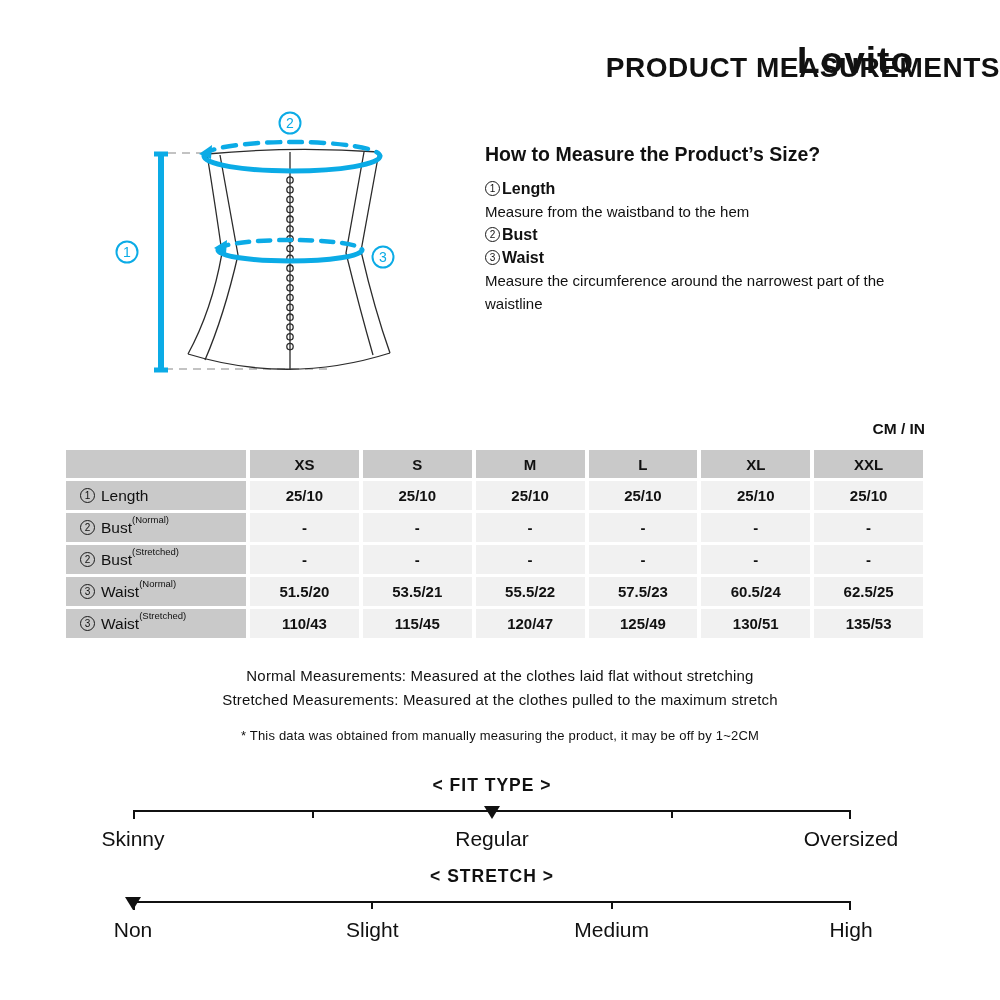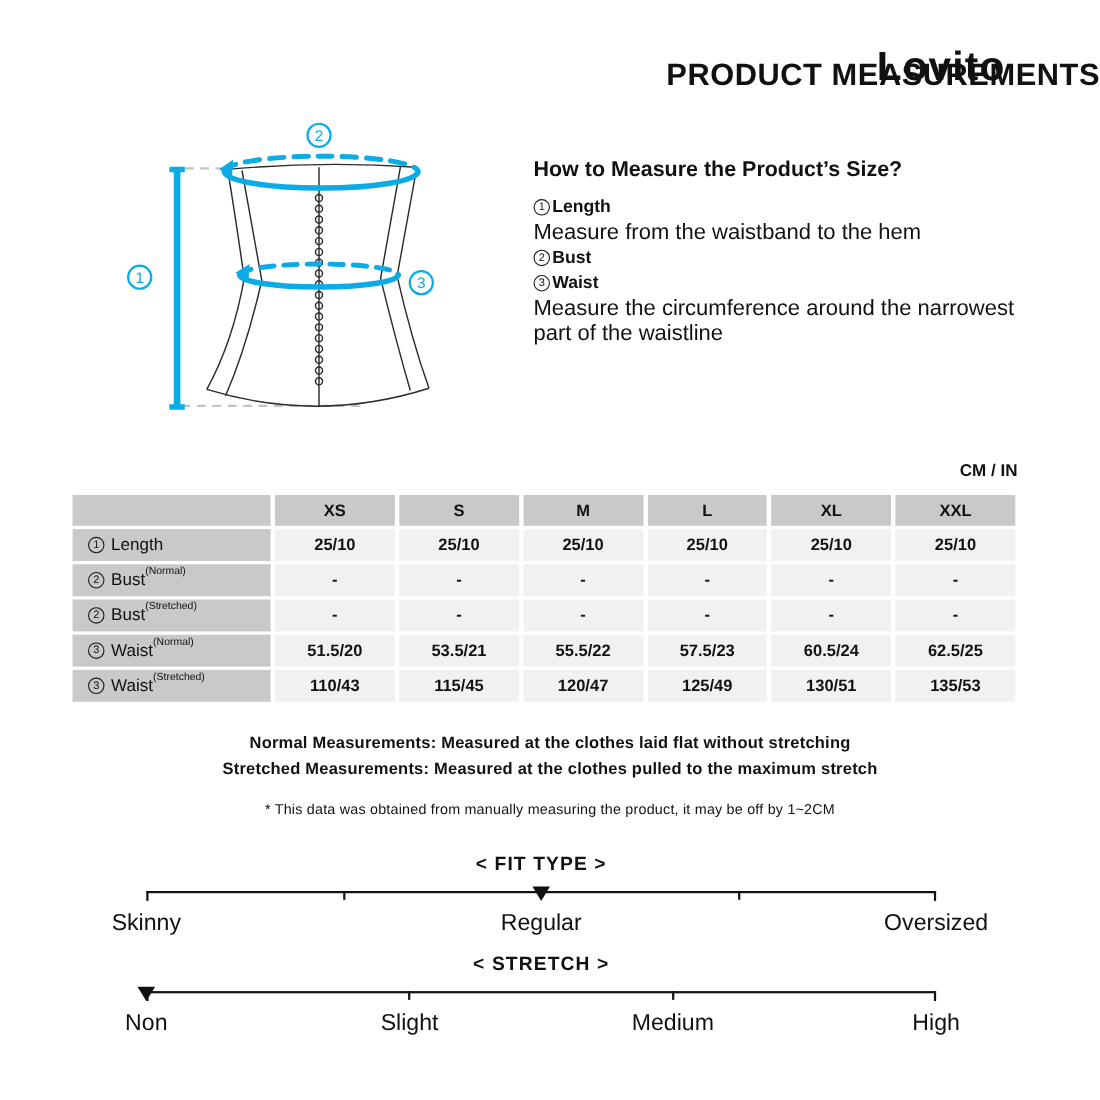--- a/index.html
+++ b/index.html
@@ -18,21 +18,21 @@
   .brand {
     position:absolute; top:40px; left:797px; font-size:37px; font-weight:bold;
     letter-spacing:1px;
   }
   
   .diagram { position:absolute; left:90px; top:108px; }
   
   .howto { position:absolute; left:485px; top:143px; width:452px; }
   .howto h2 { margin:0 0 11px 0; font-size:19.5px; font-weight:bold; }
   .howto .item-name { font-size:16px; font-weight:bold; line-height:23px; display:flex; align-items:center; }
-  .howto .item-desc { font-size:20px; font-weight:normal; line-height:23px; }
+  .howto .item-desc { font-size:15px; font-weight:normal; line-height:23px; }
   .circ {
     display:inline-flex; width:15px; height:15px; border:1.2px solid #1a1a1a;
     border-radius:50%; align-items:center; justify-content:center;
     font-size:10px; font-weight:normal; flex:0 0 15px; margin-right:2px;
   }
   
   .unit-label { position:absolute; top:420px; left:0; width:925px; text-align:right;
     font-size:15.5px; font-weight:bold; }
   
   .size-table {
@@ -48,21 +48,21 @@
     padding-left:14px; font-size:15.5px; font-weight:normal;
   }
   .size-table .rowlabel .circ { margin-right:6px; }
   .size-table .rowlabel .sub { font-size:9.5px; align-self:flex-end; padding-bottom:17px; }
   .size-table .cell {
     background:var(--cell-bg); height:29px; display:flex; align-items:center;
     justify-content:center; font-size:15px; font-weight:bold;
   }
   
   .notes { position:absolute; top:664px; left:0; width:1000px; text-align:center; }
-  .notes .note-line { font-size:15px; font-weight:bold; line-height:24px; letter-spacing:.2px; }
+  .notes .note-line { font-size:15px; font-weight:normal; line-height:24px; letter-spacing:.2px; }
   .disclaimer {
     position:absolute; top:728px; left:0; width:1000px; text-align:center;
     font-size:13px; font-weight:normal; letter-spacing:.2px;
   }
   
   .scale { position:absolute; left:133px; width:718px; }
   .scale-title { text-align:center; font-size:17.5px; font-weight:bold; letter-spacing:1px; height:22px; margin-bottom:13px; }
   .scale-track { position:relative; height:10px; }
   .scale-line { position:absolute; left:0; right:0; top:0; height:2px; background:#111; }
   .scale-cap { position:absolute; top:0; width:2px; height:9px; background:#111; }

